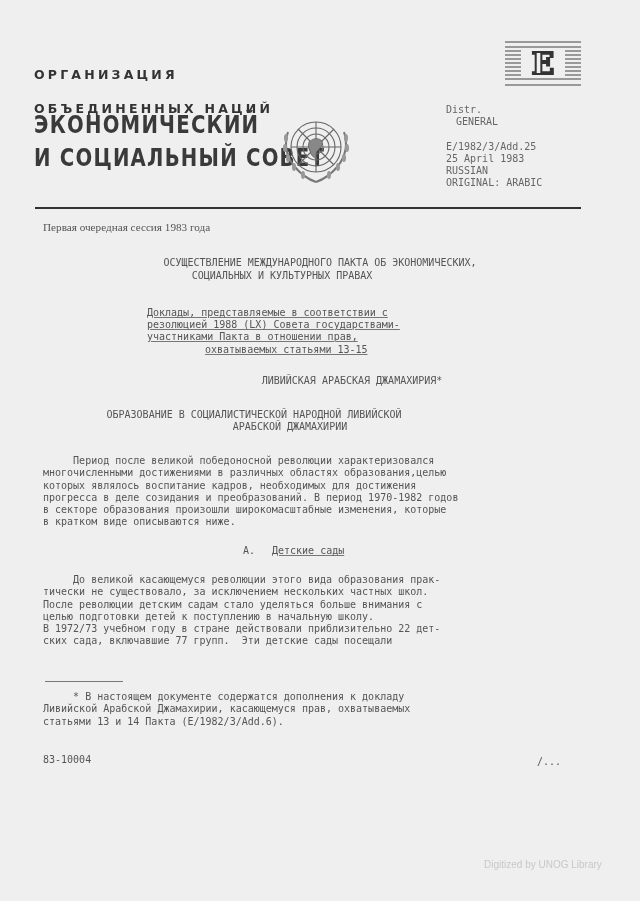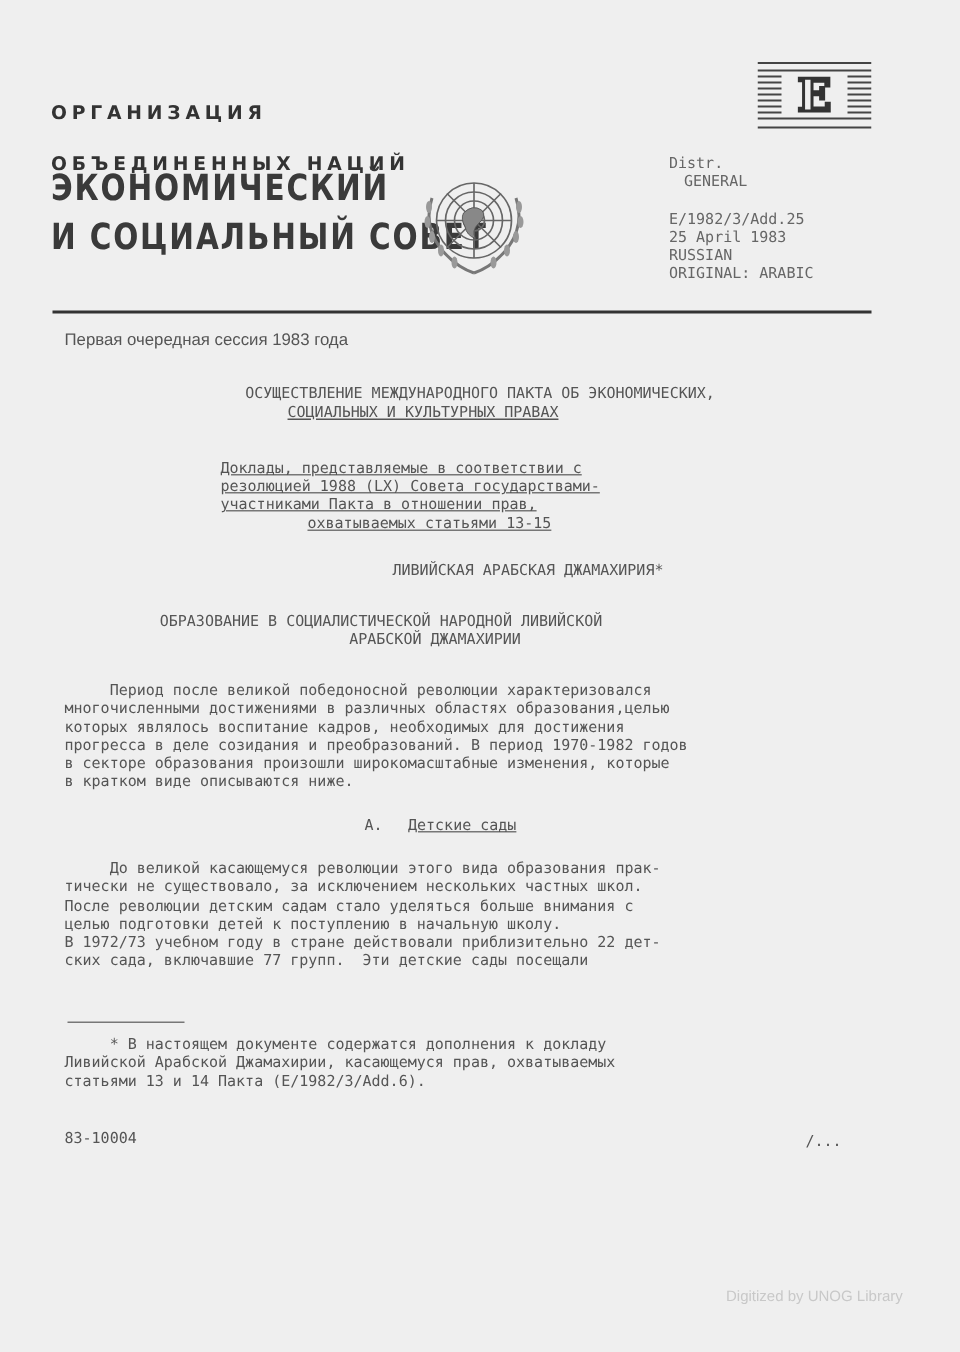--- a/index.html
+++ b/index.html
@@ -1,20 +1,20 @@
 <!DOCTYPE html>
 <html><head>
 <meta charset="utf-8">
 <style>
   html, body { margin:0; padding:0; }
   body { width:640px; height:901px; background:#efefef; position:relative; overflow:hidden; color:#2a2a2a; }
   .abs { position:absolute; }
   .org { font-family:"DejaVu Sans", sans-serif; font-weight:bold; font-size:12.5px; letter-spacing:3.2px; color:#333; }
   .council { font-family:"DejaVu Sans", sans-serif; font-weight:bold; font-size:24px; letter-spacing:1.5px; color:#3a3a3a; transform:scaleX(0.82); transform-origin:left top; white-space:nowrap; }
-  .mono { font-family:Liberation Sans, sans-serif; font-size:11px; color:#555; white-space:pre; }
+  .mono { font-family:Liberation Serif, serif; font-size:11px; color:#555; white-space:pre; }
   .meta { font-family:"DejaVu Sans Mono", monospace; font-size:10px; color:#666; line-height:12px; white-space:pre; }
   .rule { position:absolute; left:35px; top:207px; width:546px; height:2px; background:#333; }
   .center { text-align:center; }
   .u { text-decoration:underline; text-decoration-color:#777; }
   .para { font-family:"DejaVu Sans Mono", monospace; font-size:10px; color:#555; line-height:12.3px; white-space:pre; }
   .fnrule { position:absolute; left:45px; top:681px; width:78px; height:1px; background:#777; }
   .footer-credit { font-family:"Liberation Sans", sans-serif; font-size:10px; color:#c8c8c8; }
 </style>
 </head>
 <body>
@@ -81,21 +81,21 @@
 <div class="abs meta" style="left:446px;top:141px;">E/1982/3/Add.25</div>
 <div class="abs meta" style="left:446px;top:153px;">25 April 1983</div>
 <div class="abs meta" style="left:446px;top:165px;">RUSSIAN</div>
 <div class="abs meta" style="left:446px;top:177px;">ORIGINAL: ARABIC</div>
 
 <div class="rule"></div>
 
 <div class="abs mono" style="left:43px;top:221px;font-size:11.2px;">Первая очередная сессия 1983 года</div>
 
 <div class="abs para center" style="left:0;width:640px;top:257px;">ОСУЩЕСТВЛЕНИЕ МЕЖДУНАРОДНОГО ПАКТА ОБ ЭКОНОМИЧЕСКИХ,</div>
-<div class="abs para center" style="left:0;width:564px;top:270px;text-decoration:underline;">СОЦИАЛЬНЫХ И КУЛЬТУРНЫХ ПРАВАХ</div>
+<div class="abs para center" style="left:0;width:564px;top:270px;">СОЦИАЛЬНЫХ И КУЛЬТУРНЫХ ПРАВАХ</div>
 
 <div class="abs para u" style="left:147px;top:307px;">Доклады, представляемые в соответствии с</div>
 <div class="abs para u" style="left:147px;top:319px;">резолюцией 1988 (LX) Совета государствами-</div>
 <div class="abs para u" style="left:147px;top:331px;">участниками Пакта в отношении прав,</div>
 <div class="abs para u" style="left:205px;top:344px;">охватываемых статьями 13-15</div>
 
 <div class="abs para center" style="left:0;width:640px;top:375px;padding-left:32px;">ЛИВИЙСКАЯ АРАБСКАЯ ДЖАМАХИРИЯ*</div>
 
 <div class="abs para center" style="left:0;width:508px;top:409px;">ОБРАЗОВАНИЕ В СОЦИАЛИСТИЧЕСКОЙ НАРОДНОЙ ЛИВИЙСКОЙ</div>
 <div class="abs para center" style="left:0;width:580px;top:421px;">АРАБСКОЙ ДЖАМАХИРИИ</div>

